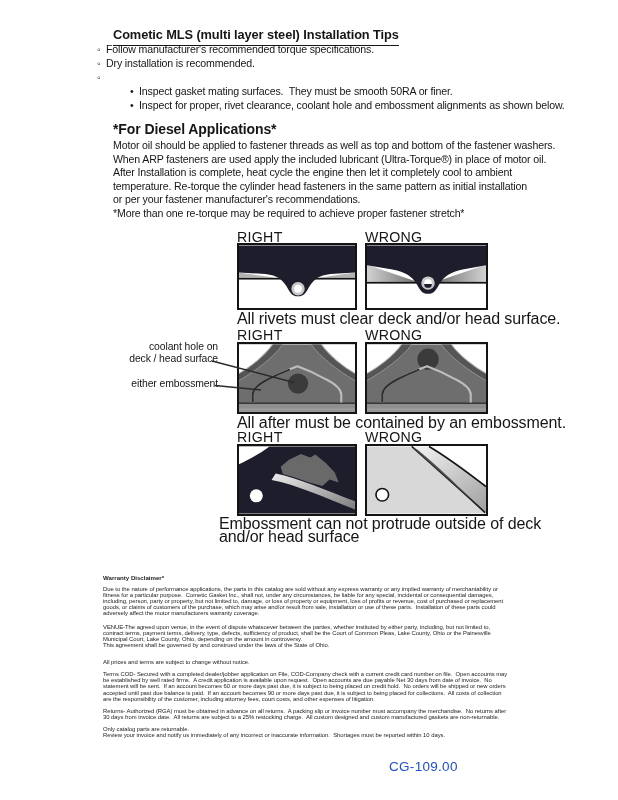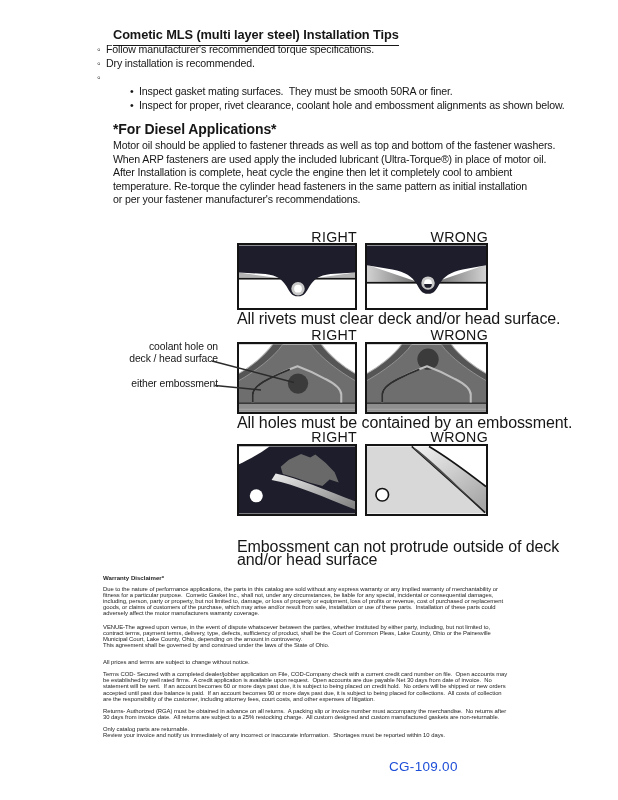--- a/index.html
+++ b/index.html
@@ -12,21 +12,21 @@
 
   .bullets{left:97px;top:43px;font-size:10.6px;letter-spacing:-0.15px;}
   .b-row{display:flex;line-height:13.9px;white-space:pre;}
   .b-row.sub{padding-left:33px;}
   .b-marker{display:inline-block;width:9px;flex:0 0 9px;}
 
   .diesel-h{left:113px;top:121px;font-size:14px;font-weight:bold;letter-spacing:-0.1px;}
   .para{left:113px;font-size:10.6px;line-height:13.5px;letter-spacing:-0.15px;white-space:pre-line;}
   #para1{top:139px;} #para2{top:166px;} #note{top:207px;}
 
-  .fig-h{font-size:14.2px;text-align:right;letter-spacing:0.3px;}
+  .fig-h{font-size:14.2px;text-align:left;letter-spacing:0.3px;}
   .fig-cap{font-size:16px;letter-spacing:-0.1px;white-space:pre-line;line-height:12.6px;}
   .fig-lab{font-size:10.4px;line-height:11.6px;text-align:right;white-space:pre-line;letter-spacing:-0.1px;}
 
   .panel{position:absolute;border:2.6px solid #141414;box-sizing:border-box;background:#fff;z-index:1;display:block;}
   #leaders{z-index:3;overflow:visible;}
 
   .tinyblock{left:103px;top:574px;width:480px;color:#1d1d1d;}
   .tiny{font-size:5.9px;line-height:6.08px;white-space:pre;letter-spacing:-0.04px;margin:0;}
   .tiny-h{font-size:6.1px;font-weight:bold;margin:0 0 4.5px 0;}
   .mb8{margin-bottom:8px;} .mb11{margin-bottom:11px;} .mb6{margin-bottom:6px;}
@@ -61,20 +61,21 @@
       <span>Inspect for proper, rivet clearance, coolant hole and embossment alignments as shown below.</span>
     </div>
   </div>
 
   <div class="abs diesel-h">*For Diesel Applications*</div>
   <div class="abs para" id="para2">After Installation is complete, heat cycle the engine then let it completely cool to ambient
 temperature. Re-torque the cylinder head fasteners in the same pattern as initial installation
 or per your fastener manufacturer's recommendations.</div>
   <div class="abs para" id="para1">Motor oil should be applied to fastener threads as well as top and bottom of the fastener washers.
 When ARP fasteners are used apply the included lubricant (Ultra-Torque®) in place of motor oil.</div>
+  <div class="abs para" id="note">*More than one re-torque may be required to achieve proper fastener stretch*</div>
 
   <div class="abs fig-h" style="left:237px;top:229px;width:120px;">RIGHT</div>
   <div class="abs fig-h" style="left:365px;top:229px;width:123px;">WRONG</div>
 
   <svg class="panel" style="left:237px;top:243px;width:120px;height:67px;" viewBox="0 0 114 61">
     <rect width="114" height="61" fill="#ffffff"></rect>
     <polygon points="0,26.5 36,31.8 0,31.8" fill="#b3b3b3"></polygon>
     <polygon points="114,26.5 78,31.8 114,31.8" fill="#b3b3b3"></polygon>
     <rect y="31.8" width="114" height="1.7" fill="#141414"></rect>
     <path d="M0,0 H114 V26.5 L90,28 C78,29.5 74,33 69,40.5 C66,45.5 64.5,50 58,50 C51.5,50 50,45.5 47,40.5 C42,33 38,29.5 26,28 L0,26.5 Z" fill="#1d1d2b"></path>
@@ -148,21 +149,21 @@
     <path d="M44,0 C35,13 15,27 0,35.5" fill="none" stroke="#9e9e9e" stroke-width="0.8"></path>
     <path d="M117,0 H83 C91,11 106,22.5 117,28.5 Z" fill="#ffffff"></path>
     <path d="M83,0 H73 C82,13 102,27 117,35.5 V28.5 C106,22.5 91,11 83,0 Z" fill="#555555"></path>
     <path d="M83,0 C91,11 106,22.5 117,28.5" fill="none" stroke="#b7b7b7" stroke-width="1"></path>
     <path d="M73,0 C82,13 102,27 117,35.5" fill="none" stroke="#9e9e9e" stroke-width="0.8"></path>
     <circle cx="60" cy="14.5" r="10.5" fill="#3b3b3b"></circle>
     <path d="M15,57 V49.5 C15,43.5 20.5,39 30.5,34 C42.5,28 53.5,23.5 59,21.5 C64.5,23.5 76.5,28.5 86.5,34 C96.5,39 102,43.5 102,49.5 V57" fill="none" stroke="#bdbdbd" stroke-width="2"></path>
     <path d="M15,57 V49.5 C15,43.5 20.5,39 30.5,34 C38.5,30 46.5,26.5 51.5,24.5" fill="none" stroke="#2e2e2e" stroke-width="2"></path>
   </svg>
 
-  <div class="abs fig-cap" style="left:237px;top:417px;">All holes must be contained by an embossment.</div>
+  <div class="abs fig-cap" style="left:237px;top:417px;">All after must be contained by an embossment.</div>
 
   <div class="abs fig-h" style="left:237px;top:429px;width:120px;">RIGHT</div>
   <div class="abs fig-h" style="left:365px;top:429px;width:123px;">WRONG</div>
 
   <svg class="panel" style="left:237px;top:444px;width:120px;height:72px;" viewBox="0 0 114 66">
     <defs>
       <linearGradient id="g3r" x1="0" y1="0" x2="1" y2="1">
         <stop offset="0" stop-color="#ededed"></stop>
           <stop offset="1" stop-color="#7d7d7d"></stop>
       </linearGradient>
@@ -183,21 +184,21 @@
     </defs>
     <rect width="117" height="66" fill="#ffffff"></rect>
     <path d="M0,0 H44 C66,20 94,44 116,65 L117,66 H0 Z" fill="#d8d8d8"></path>
     <path d="M44,0 H61 C83,13 102,28 117,39.5 L117,66 L116,65 C94,44 66,20 44,0 Z" fill="url(#g3w)"></path>
     <path d="M61,0 C83,13 102,28 117,39.5" stroke="#141414" stroke-width="1.6" fill="none"></path>
     <path d="M44,0 C66,20 94,44 116,65" stroke="#141414" stroke-width="1.6" fill="none"></path>
     <path d="M50,3.5 C64,15 80,29.5 93,42.5 C102,51.5 110,59 115.5,64.5 L116,65 C94,44 66,20 44,0 Z" fill="#4e4e4e"></path>
     <circle cx="15" cy="47.5" r="6.2" fill="#ffffff" stroke="#141414" stroke-width="1.6"></circle>
   </svg>
 
-  <div class="abs fig-cap" style="left:237px;top:518px;margin-top:23px;">Embossment can not protrude outside of deck
+  <div class="abs fig-cap" style="left:219px;top:518px;">Embossment can not protrude outside of deck
 and/or head surface</div>
 
   <div class="abs tinyblock">
     <p class="tiny-h">Warranty Disclaimer*</p>
     <p class="tiny mb8">Due to the nature of performance applications, the parts in this catalog are sold without any express warranty or any implied warranty of merchantability or
 fitness for a particular purpose.  Cometic Gasket Inc., shall not, under any circumstances, be liable for any special, incidental or consequential damages,
 including, person, party or property, but not limited to, damage, or loss of property or equipment, loss of profits or revenue, cost of purchased or replacement
 goods, or claims of customers of the purchase, which may arise and/or result from sale, installation or use of these parts.  Installation of these parts could
 adversely affect the motor manufacturers warranty coverage.</p>
     <p class="tiny mb11">VENUE-The agreed upon venue, in the event of dispute whatsoever between the parties, whether instituted by either party, including, but not limited to,

